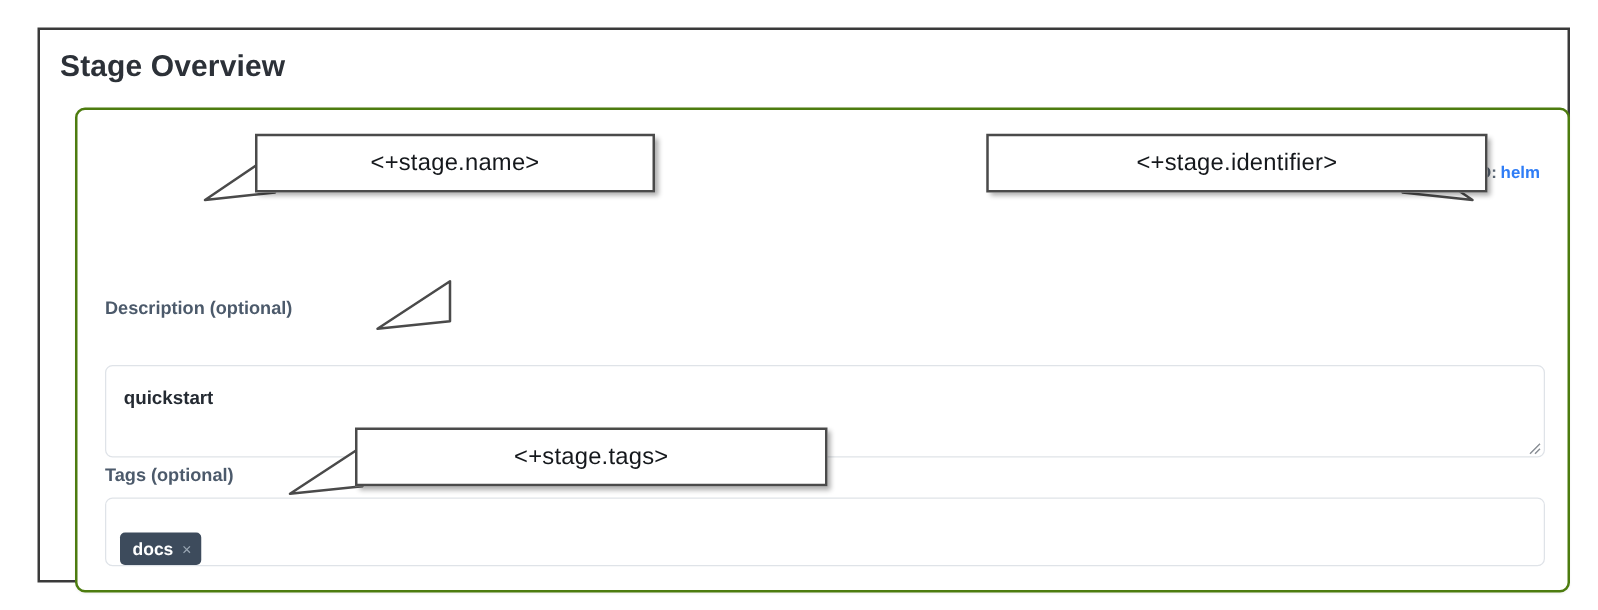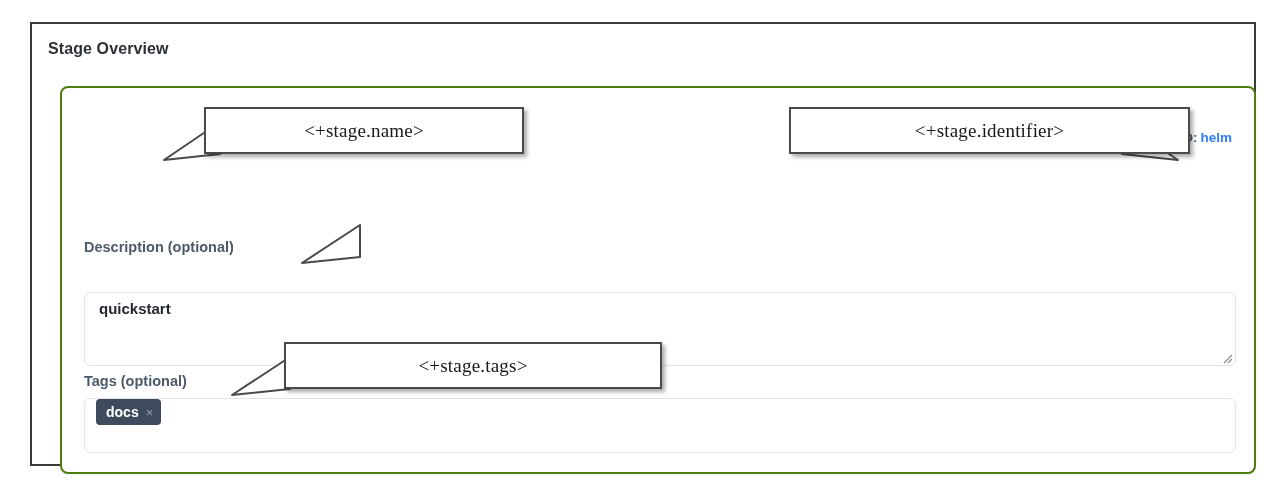--- a/index.html
+++ b/index.html
@@ -25,21 +25,21 @@
     border: 2px solid #3a3a3a;
     background: #ffffff;
     box-sizing: border-box;
   }
 
   
   #page-title {
     position: absolute;
     left: 16px;
     top: 16px;
-    font-size: 16px;
+    font-size: 24px;
     font-weight: bold;
     color: #2c3138;
     letter-spacing: .1px;
     text-align: right;
   }
 
   
   #stage-card {
     position: absolute;
     left: 28px;
@@ -76,39 +76,39 @@
     color: #242a32;
     padding: 0 14px;
     outline: none;
     display: block;
   }
 
   #name-input { height: 40px; line-height: 38px; }
 
   #description-textarea {
     height: 74px;
-    padding-top: 7px;
+    padding-top: 17px;
     resize: none;
     position: relative;
     margin-top: 36px;
   }
   #description-resize-grip {
     position: absolute;
     right: 3px;
     bottom: 2px;
     width: 13px;
     height: 13px;
     pointer-events: none;
   }
 
   #tags-control {
     height: 55px;
     padding: 0;
     display: flex;
-    align-items: flex-start;
+    align-items: flex-end;
   }
   #tag-chip {
     margin-left: 11px;
     display: inline-flex;
     align-items: center;
     gap: 7px;
     background: #3d4b5c;
     color: #ffffff;
     border-radius: 4px;
     padding: 5px 8px 5px 10px;
@@ -140,21 +140,21 @@
     background: #ffffff;
     border: 2px solid #4a4a4a;
     box-shadow: 3px 3px 4px rgba(0,0,0,.33);
     display: flex;
     align-items: center;
     justify-content: center;
     box-sizing: border-box;
     z-index: 20;
   }
   .callout-text {
-    font-family: Liberation Serif, serif;
+    font-family: Liberation Sans, sans-serif;
     font-size: 19px;
     color: #15181c;
     letter-spacing: .2px;
     white-space: nowrap;
   }
   .callout-tail {
     position: absolute;
     overflow: visible;
     z-index: 19;
   }

